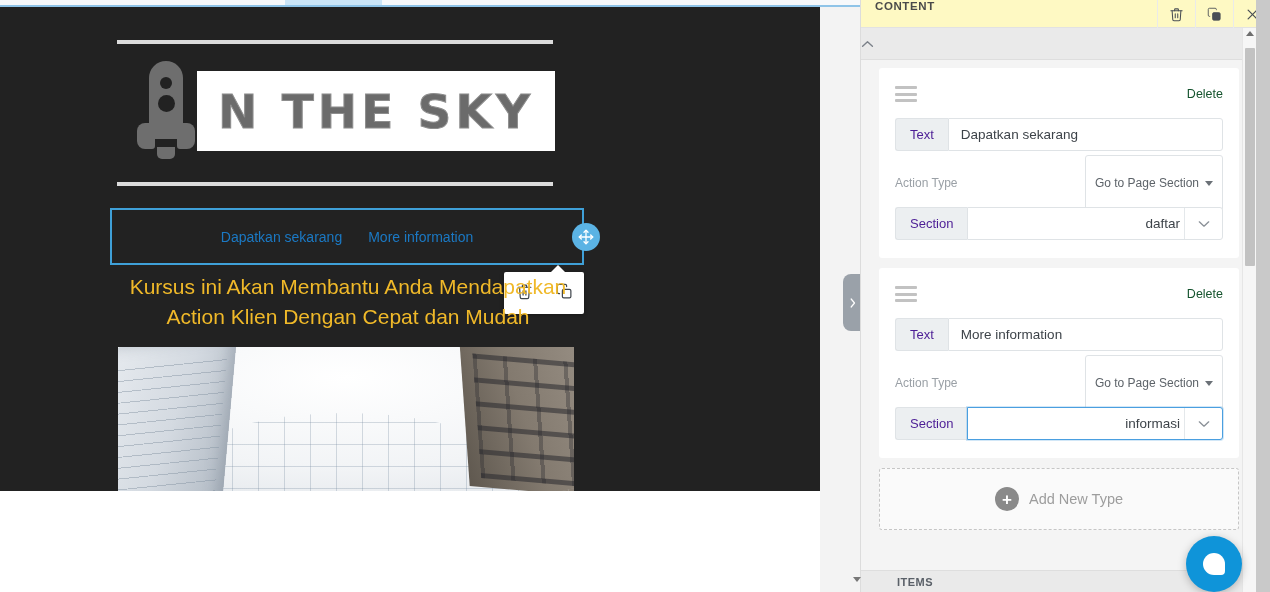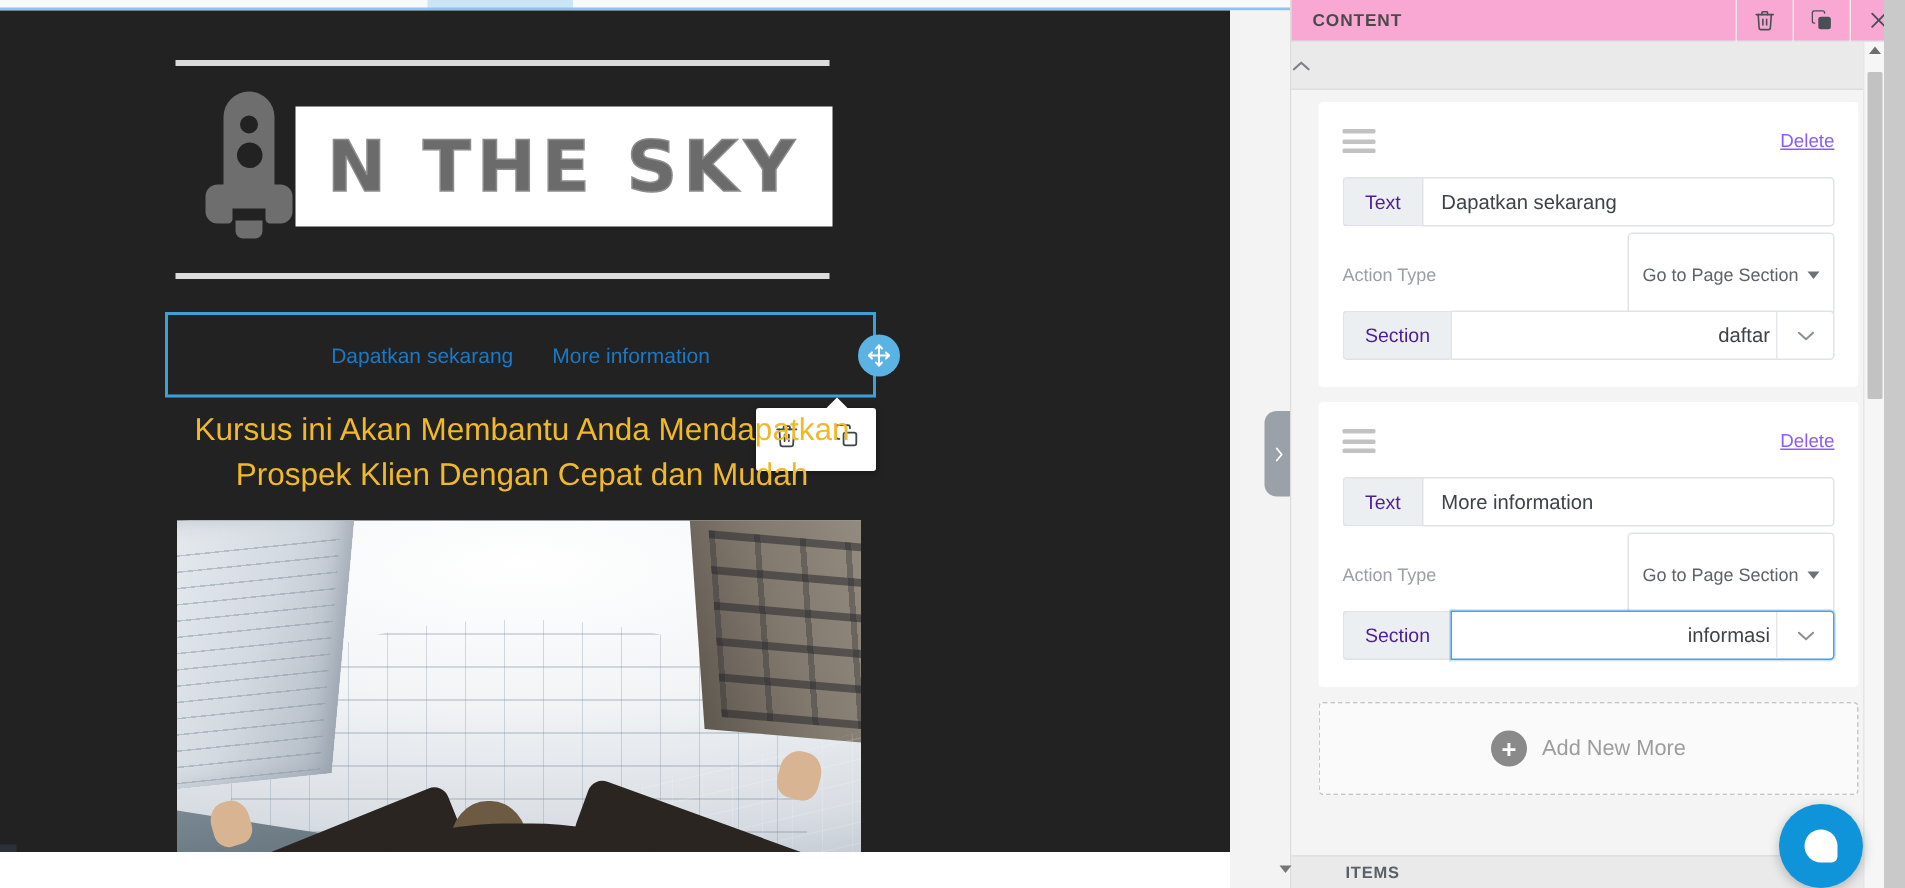--- a/index.html
+++ b/index.html
@@ -19,21 +19,21 @@
     position: absolute; left: 285px; top: 0; width: 97px; height: 7px;
     background: #cbe5f7;
   }
   .top-strip .under-line {
     position: absolute; left: 0; bottom: 0; width: 1270px; height: 2px;
     background: #8fc4e8;
   }
 
   
   .canvas {
-    position: absolute; left: 0; top: 7px; width: 820px; height: 561px;
+    position: absolute; left: 0; top: 7px; width: 820px; height: 484px;
     background: #222222; overflow: hidden;
   }
   .canvas-inner { position: absolute; left: 14px; top: 0; width: 806px; height: 585px; }
 
   
   .logo-block { position: absolute; left: 103px; top: 33px; width: 450px; height: 150px; }
   .logo-rule { position: absolute; left: 0; width: 436px; height: 4px; background: #dcdcdc; }
   .logo-rule.top { top: 0; }
   .logo-rule.bottom { top: 142px; }
   .rocket {
@@ -204,21 +204,21 @@
   }
   .collapse-handle svg { width: 9px; height: 12px; }
 
   
   .panel {
     position: absolute; left: 860px; top: 0; width: 410px; height: 592px;
     background: #f4f4f4; border-left: 1px solid #dcdcdc;
   }
   .panel-header {
     position: absolute; left: 0; top: 0; width: 410px; height: 28px;
-    background: #f9a8d4; display: flex; align-items: center;
+    background: #fef9c3; display: flex; 
     border-bottom: 1px solid #e2e2e2;
   }
   .panel-title {
     flex: 1; padding-left: 14px; font-size: 11.5px; font-weight: 700;
     letter-spacing: .6px; color: #4a4a4a;
   }
   .hdr-btn {
     width: 38px; height: 28px; display: flex; align-items: center; justify-content: center;
     border-left: 1px solid #eaeaea;
   }
@@ -241,21 +241,21 @@
     background: #f4f4f4; padding: 8px 18px 0 18px; overflow: hidden;
   }
 
   .item-card {
     background: #ffffff; border-radius: 3px; padding: 14px 16px 18px 16px;
     margin-bottom: 10px;
   }
   .item-top { display: flex; align-items: center; justify-content: space-between; height: 24px; }
   .drag-grip { width: 22px; height: 16px; display: flex; flex-direction: column; justify-content: space-between; }
   .drag-grip i { display: block; height: 3px; background: #c2c2c2; border-radius: 1px; }
-  .delete-link { color: #8b5cf6; font-size: 12.5px; cursor: pointer; text-decoration: underline; }
+  .delete-link { color: #14532d; font-size: 12.5px; cursor: pointer; }
 
   .field-row { display: flex; align-items: stretch; margin-top: 12px; height: 33px; }
   .field-label {
     background: #eceff1; border: 1px solid #dfe3e6; border-right: none;
     border-radius: 3px 0 0 3px; display: flex; align-items: center;
     padding: 0 14px; font-size: 13px; color: #4c1d95; white-space: nowrap;
   }
   .field-input {
     flex: 1; border: 1px solid #dfe3e6; border-radius: 0 3px 3px 0;
     background: #ffffff; display: flex; align-items: center;
@@ -403,21 +403,21 @@
           </svg>
         </span>
         <span>
           <svg viewBox="0 0 24 24" fill="none" stroke="#3f454b" stroke-width="1.7" stroke-linecap="round" stroke-linejoin="round">
             <rect x="9" y="9" width="12" height="12" rx="2"></rect>
             <path d="M5 15H4a2 2 0 0 1-2-2V4a2 2 0 0 1 2-2h9a2 2 0 0 1 2 2v1"></path>
           </svg>
         </span>
       </div>
 
-      <div class="headline">Kursus ini Akan Membantu Anda Mendapatkan Prospek Klien Dengan Cepat dan Mudah</div>
+      <div class="headline">Kursus ini Akan Membantu Anda Mendapatkan Action Klien Dengan Cepat dan Mudah</div>
 
       <div class="hero">
         <div class="sky"></div>
         <div class="grid"></div>
         <div class="towerL"></div>
         <div class="towerR"></div>
         <div class="glassR"></div>
         <div class="glassL"></div>
         <div class="armL"></div>
         <div class="armR"></div>
@@ -541,21 +541,21 @@
               <svg viewBox="0 0 14 9" fill="none" stroke="#8b9198" stroke-width="1.6" stroke-linecap="round" stroke-linejoin="round">
                 <polyline points="1.5 2 7 7 12.5 2"></polyline>
               </svg>
             </span>
           </div>
         </div>
       </div>
 
       <div class="add-item">
         <span class="add-plus">+</span>
-        <span class="add-label">Add New More</span>
+        <span class="add-label">Add New Type</span>
       </div>
 
     </div>
 
     <div class="styles-bar">
       <div class="label">ITEMS</div>
     </div>
 
     <div class="scrollbar">
       <div class="up-arrow"></div>

